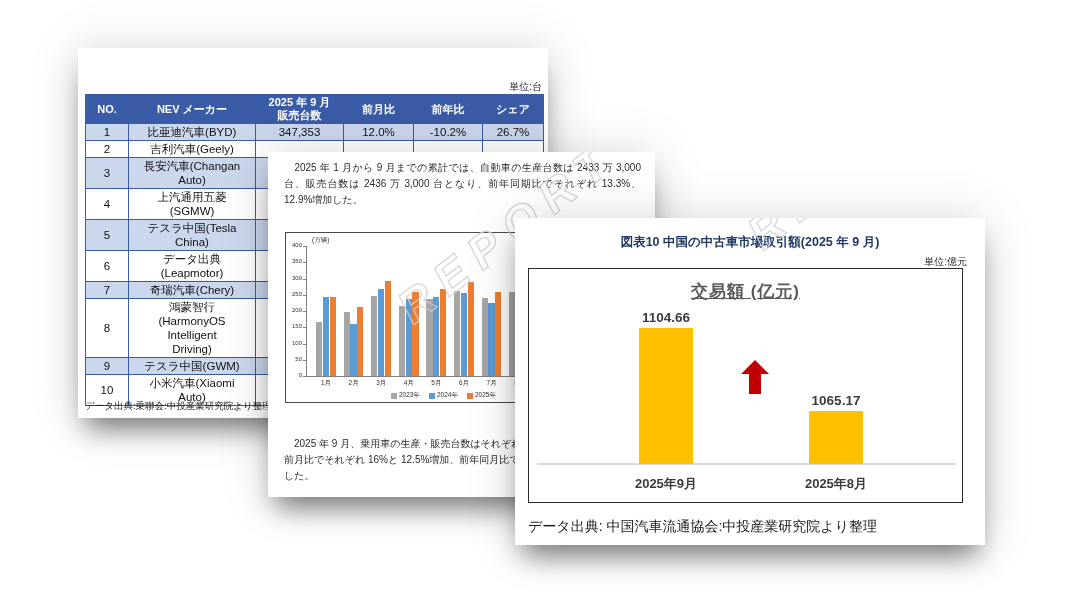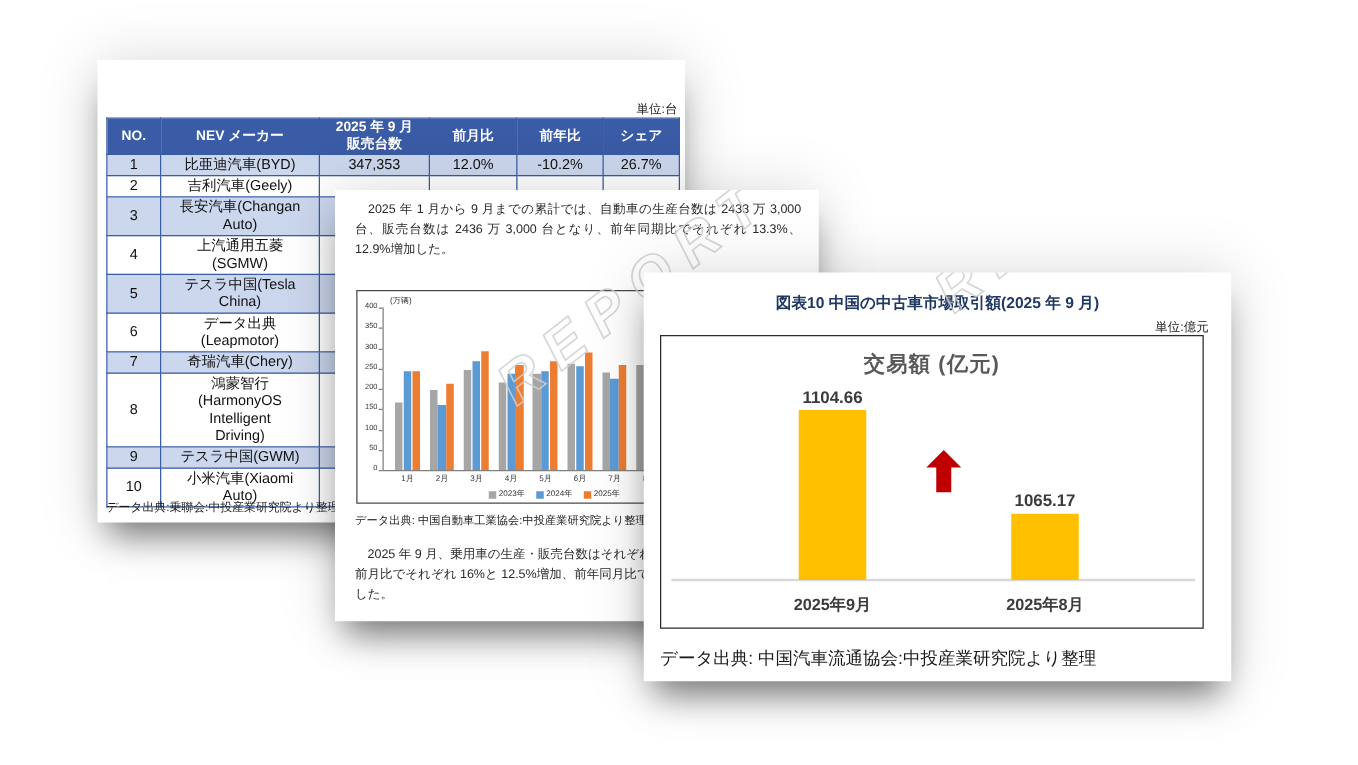--- a/index.html
+++ b/index.html
@@ -52,21 +52,21 @@
   .hax{position:absolute;left:20px;top:143px;width:336px;height:1px;background:#808080;}
   .xtick{position:absolute;top:146px;width:26px;text-align:center;font-size:6.5px;color:#333;}
   .mbar{position:absolute;width:6.2px;}
   .mlegend{position:absolute;left:105px;bottom:2px;display:flex;gap:9px;align-items:center;}
   .litem{display:flex;align-items:center;gap:2px;font-size:6.5px;color:#333;}
   .lsq{width:6px;height:6px;display:inline-block;}
 
   
   .c3box{position:absolute;left:13px;top:50px;width:435px;height:235px;border:1.5px solid #2b2b2b;}
   .c3title{position:absolute;top:11px;left:0;width:100%;text-align:center;font-size:17px;
-           font-weight:bold;color:#595959;letter-spacing:1px;}
+           font-weight:bold;color:#595959;letter-spacing:1px;text-decoration:underline;}
   #c3plot{position:absolute;left:0;top:0;right:0;bottom:0;}
   .c3base{position:absolute;left:8px;top:194px;width:419px;height:2px;background:#d9d9d9;}
   .cbar{position:absolute;width:54px;background:var(--amber);}
   .cval{position:absolute;width:110px;text-align:center;font-size:13.5px;font-weight:bold;color:#3b3b3b;}
   .cxlab{position:absolute;top:206px;width:130px;text-align:center;font-size:13px;font-weight:bold;color:#3b3b3b;}
   .arrow{position:absolute;left:212px;top:91px;}
   .arrow polygon{fill:var(--red);}
 
   
   .wm{position:absolute;font-style:italic;font-weight:bold;color:transparent;
@@ -259,21 +259,20 @@
         <div class="mbar" style="left: 174.8px; top: 60.125px; height: 82.875px; background: rgb(91, 155, 213);"></div>
         <div class="mbar" style="left: 202.4px; top: 69.55px; height: 73.45px; background: rgb(91, 155, 213);"></div>
         <div class="mbar" style="left: 43.6px; top: 64.35px; height: 78.65px; background: rgb(237, 125, 49);"></div>
         <div class="mbar" style="left: 71.2px; top: 73.775px; height: 69.225px; background: rgb(237, 125, 49);"></div>
         <div class="mbar" style="left: 98.8px; top: 48.1px; height: 94.9px; background: rgb(237, 125, 49);"></div>
         <div class="mbar" style="left: 126.4px; top: 58.825px; height: 84.175px; background: rgb(237, 125, 49);"></div>
         <div class="mbar" style="left: 154px; top: 55.9px; height: 87.1px; background: rgb(237, 125, 49);"></div>
         <div class="mbar" style="left: 181.6px; top: 48.75px; height: 94.25px; background: rgb(237, 125, 49);"></div>
         <div class="mbar" style="left: 209.2px; top: 58.825px; height: 84.175px; background: rgb(237, 125, 49);"></div>
       </div>
-    <div class="source s2">データ出典: 中国自動車工業協会:中投産業研究院より整理</div>
     <p class="para para2">　2025 年 9 月、乗用車の生産・販売台数はそれぞれ 29
 前月比でそれぞれ 16%と 12.5%増加、前年同月比では
 した。</p>
   </section>
 
   <section class="page p3">
     <div class="wm wm3">REPORT</div>
     <h2 class="ptitle p3t">図表10  中国の中古車市場取引額(2025 年 9 月)</h2>
     <div class="unit u3">単位:億元</div>
     <div class="c3box">

